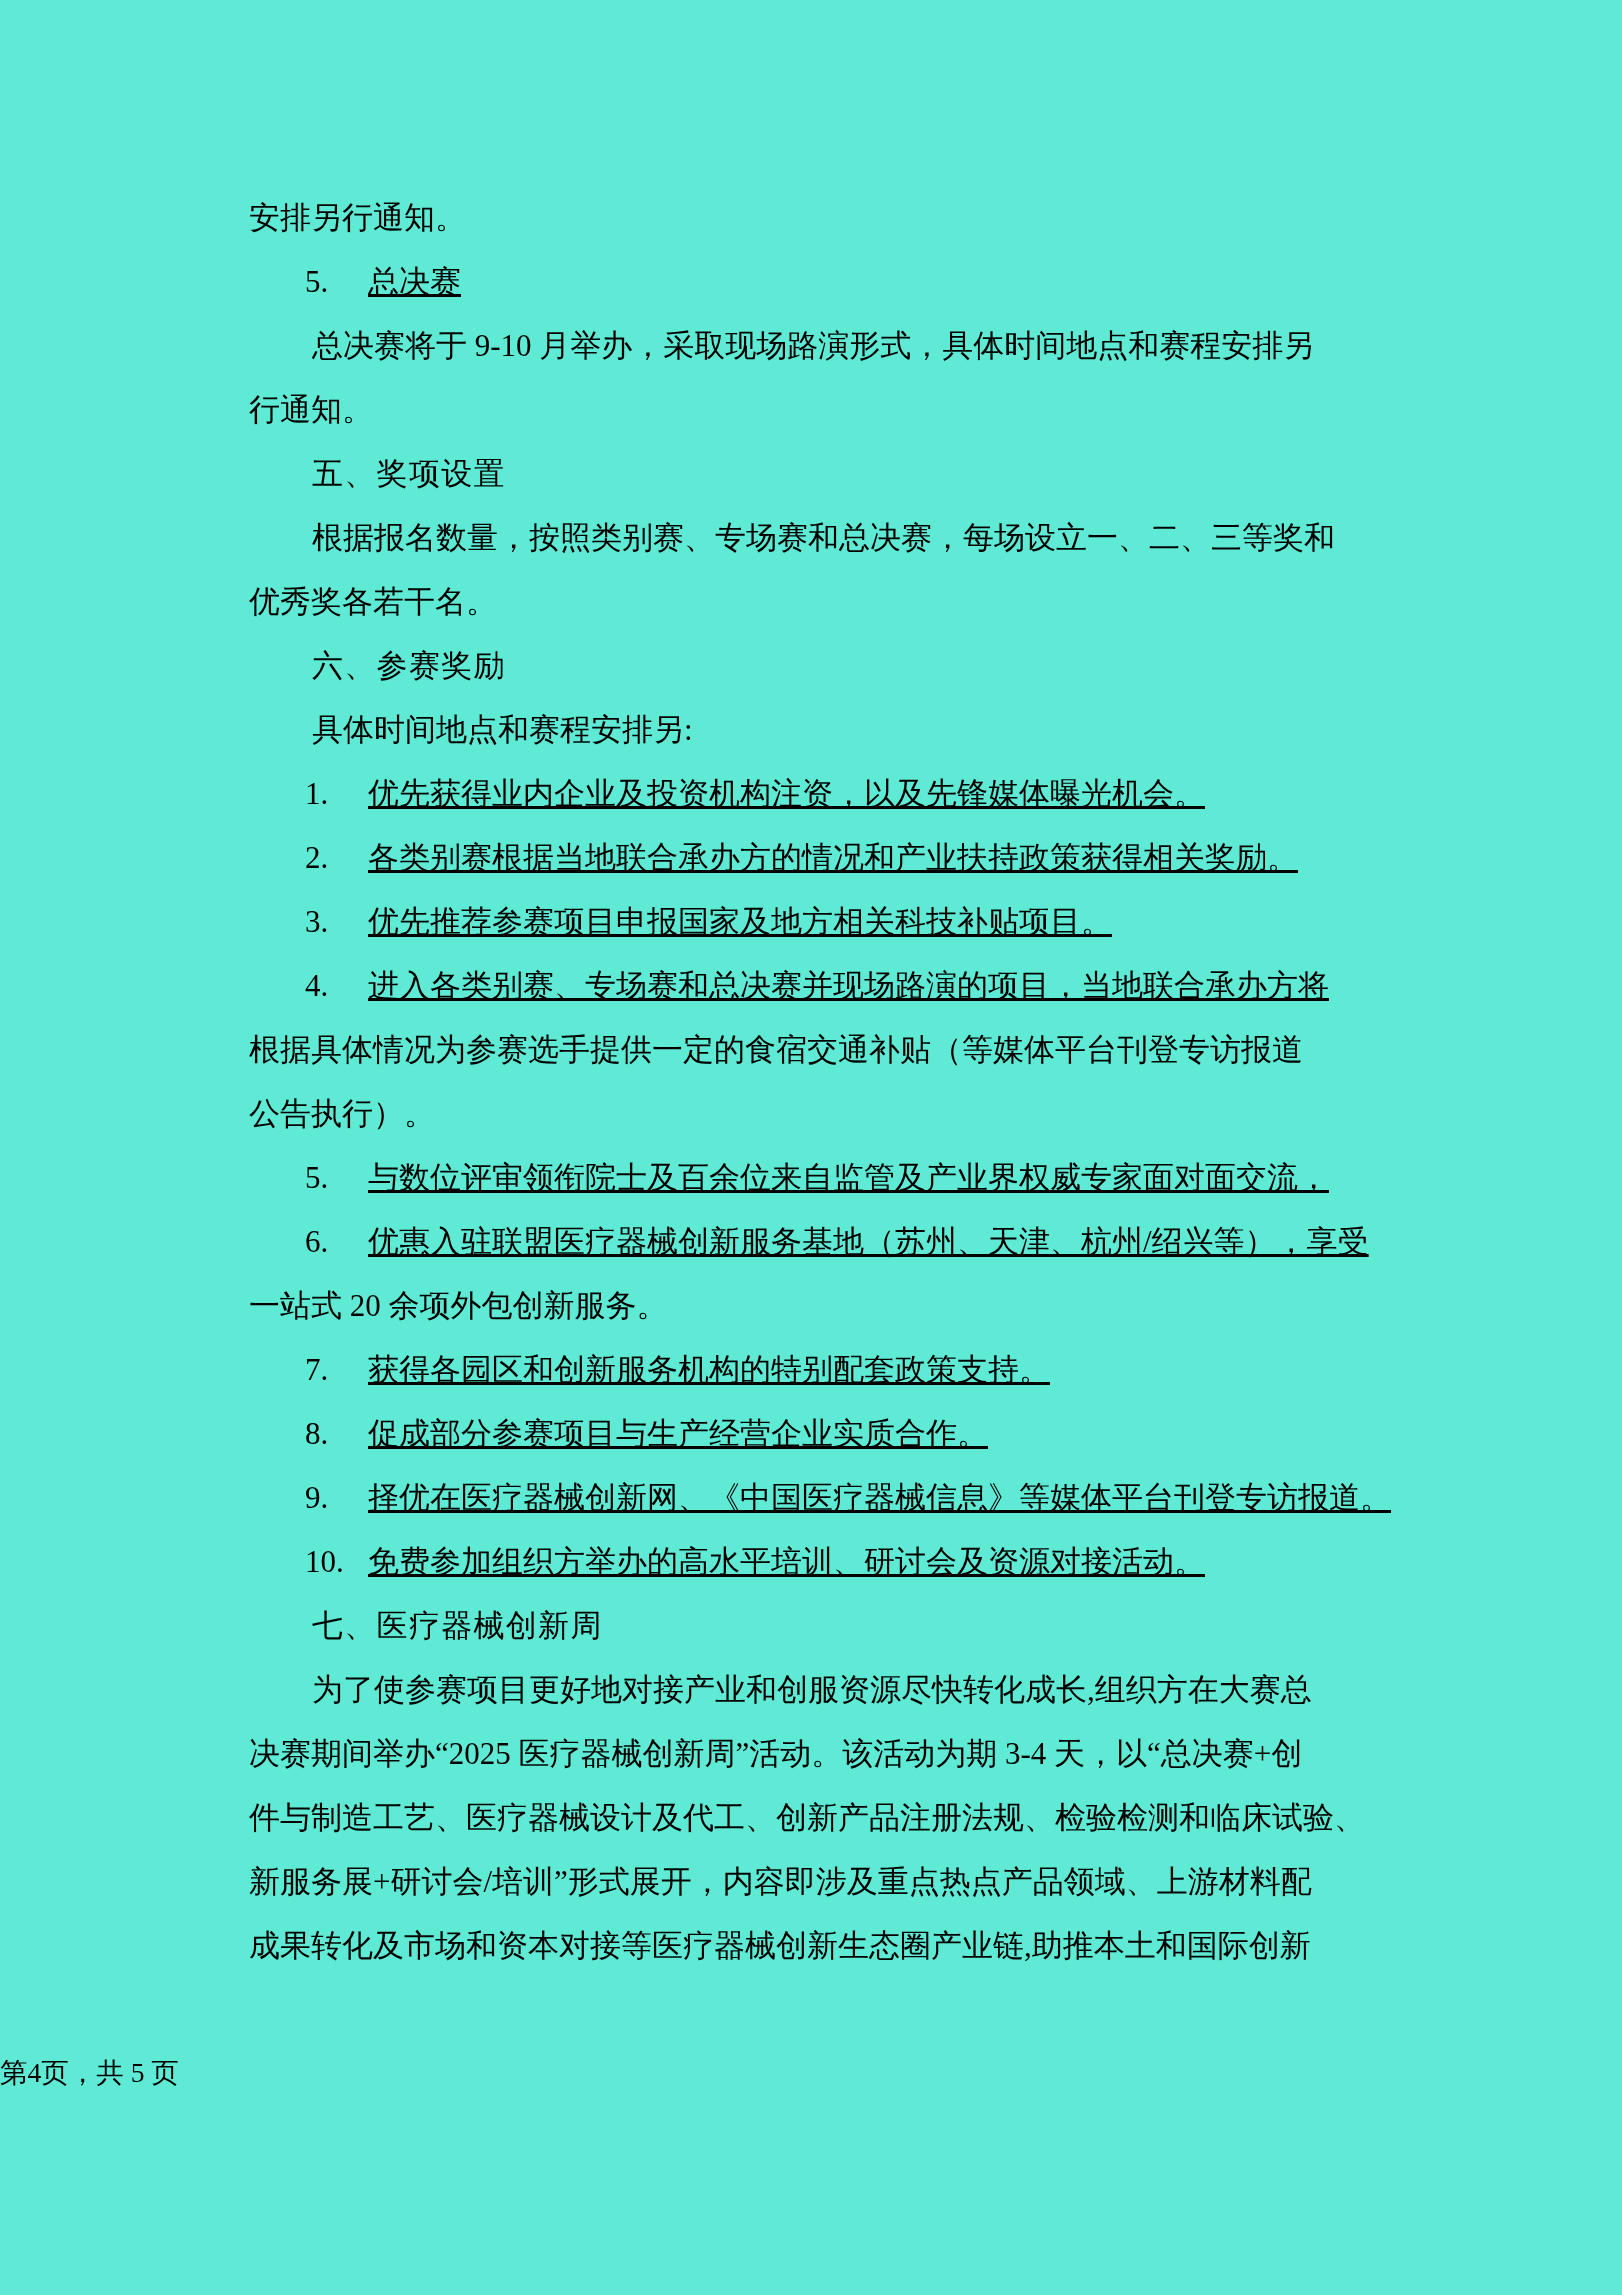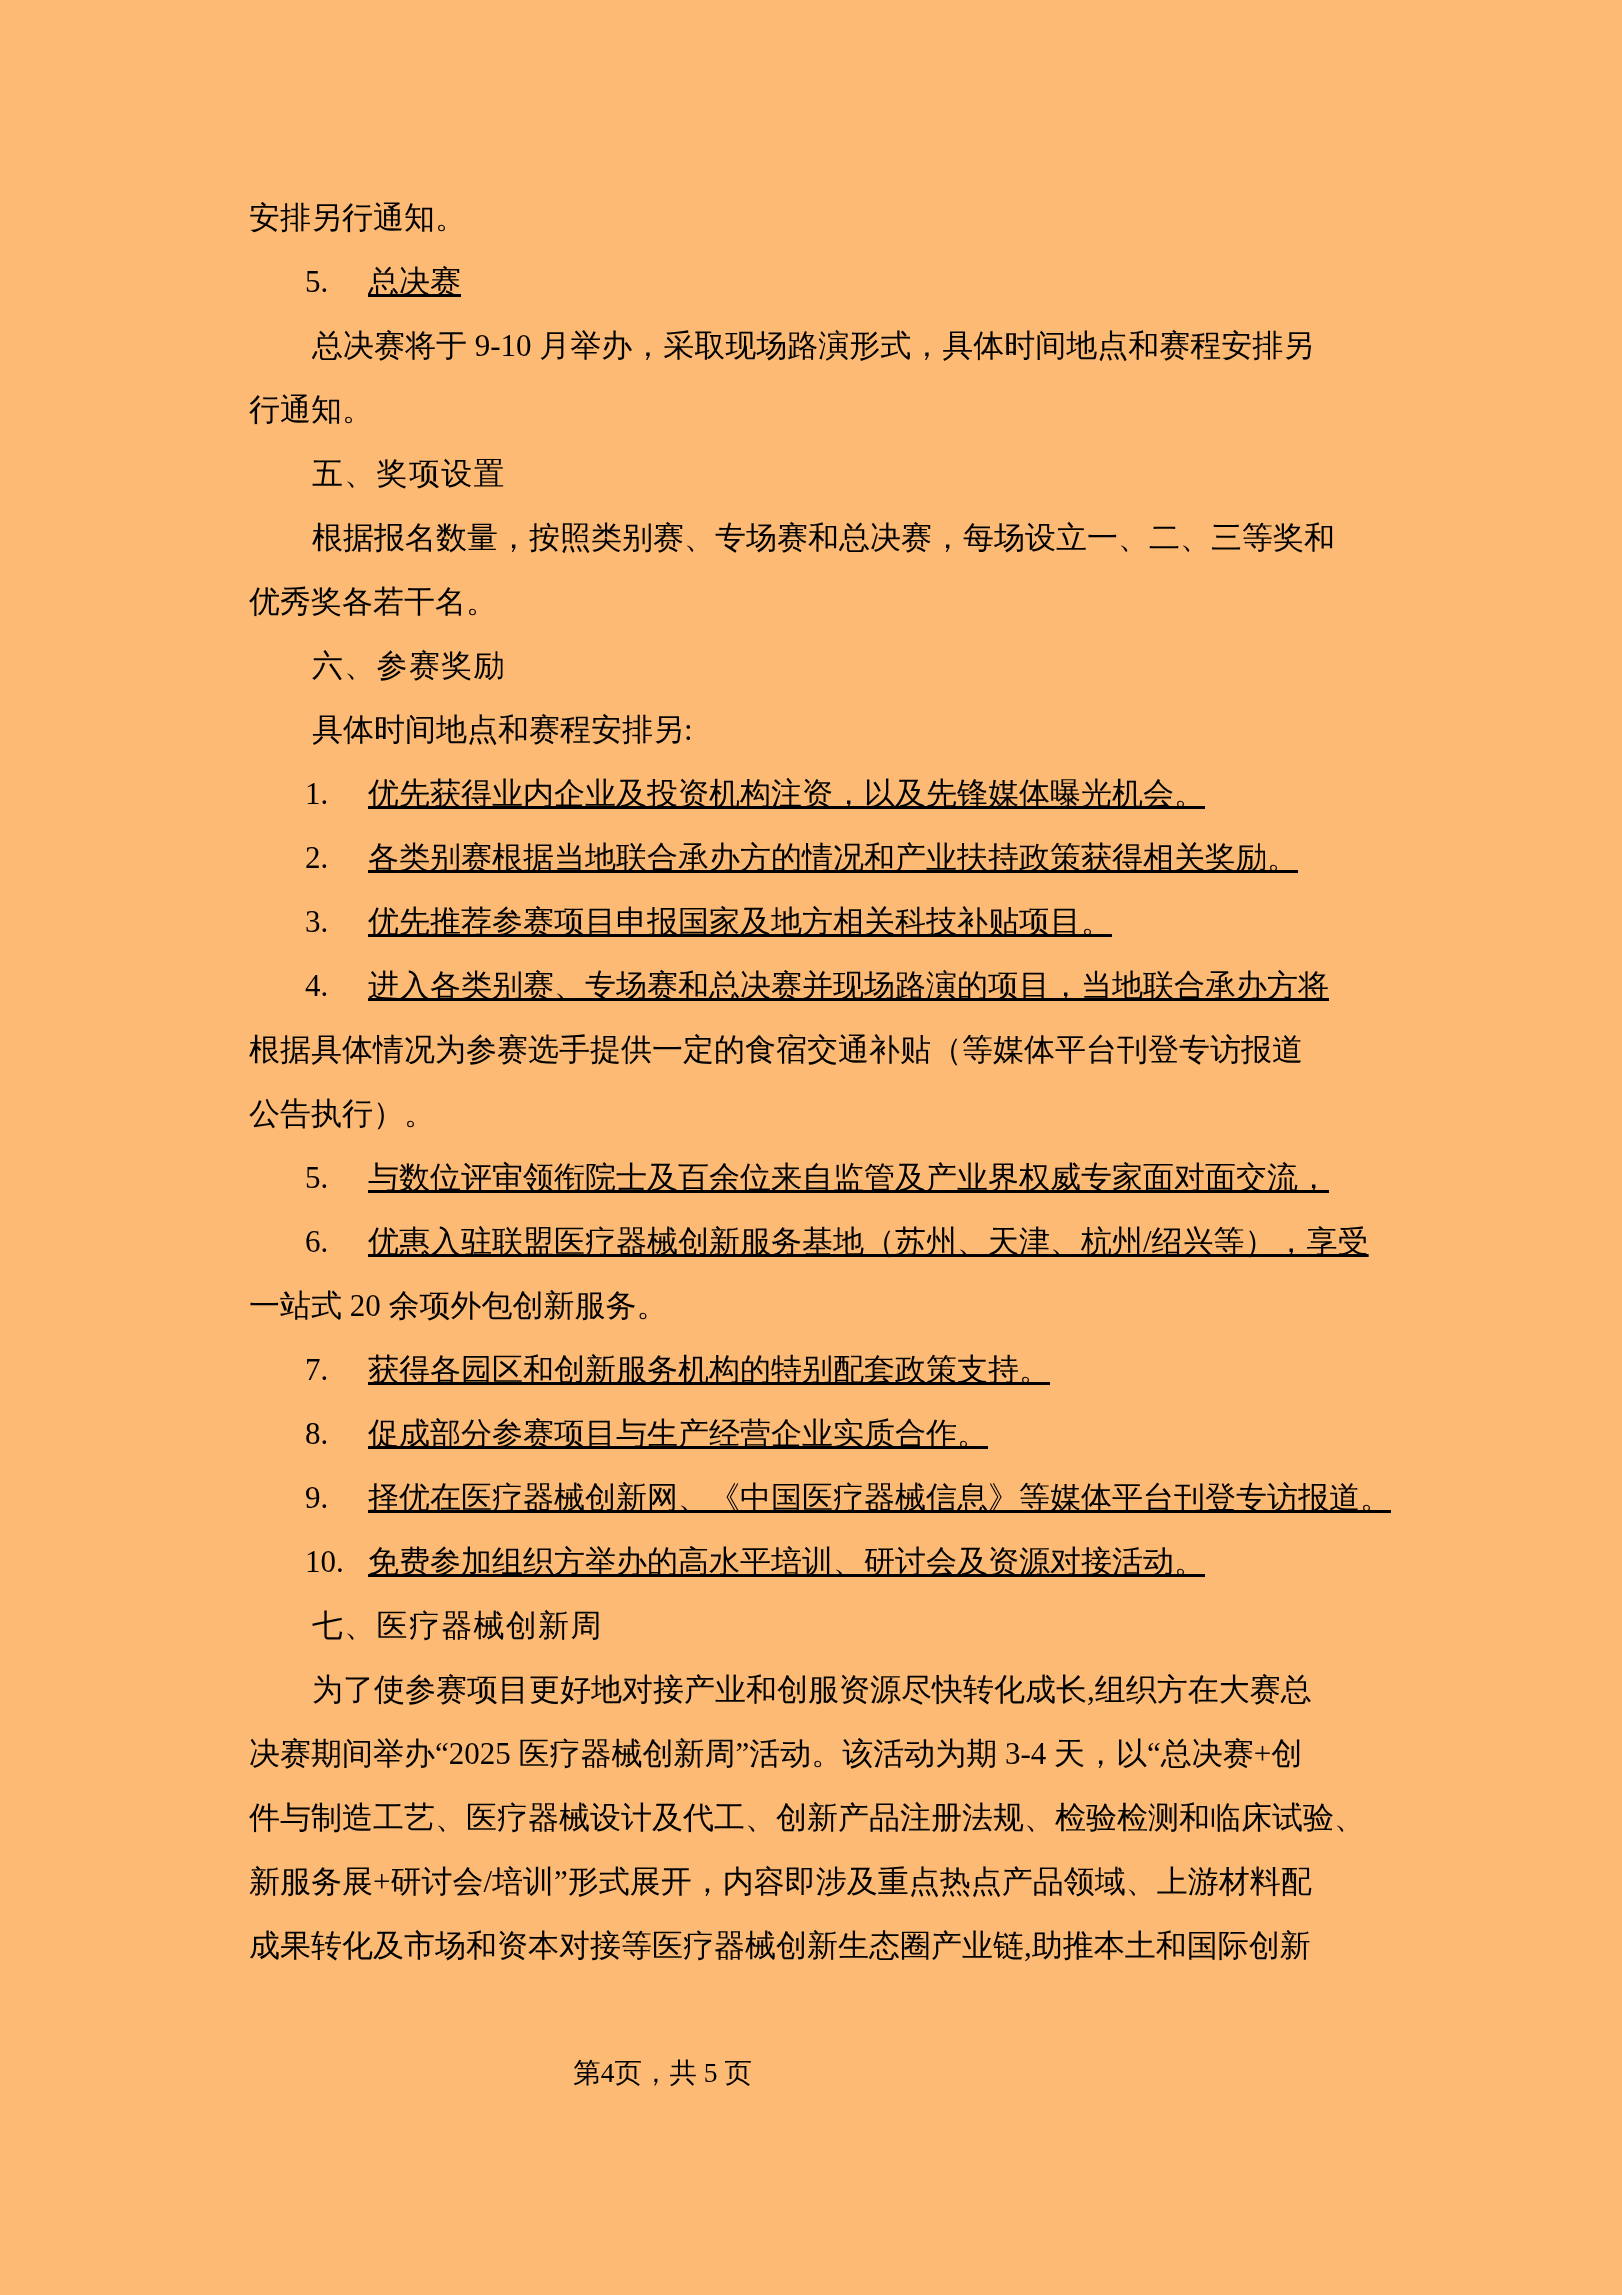--- a/index.html
+++ b/index.html
@@ -4,21 +4,21 @@
 <style>
   html, body {
     margin: 0;
     padding: 0;
     background: #e8e8e8;
   }
   .page {
     position: relative;
     width: 1623px;
     height: 2295px;
-    background: #fdba74;
+    background: #5eead4;
     margin: 0 auto;
     overflow: hidden;
     font-family: "Liberation Serif", "DejaVu Serif", serif;
     color: #000000;
   }
   .doc {
     position: absolute;
     left: 249px;
     top: 186px;
     width: 1139px;
@@ -52,21 +52,21 @@
     width: 63px;
     letter-spacing: 0;
   }
   .footer {
     position: absolute;
     left: 0;
     top: 2047px;
     width: 1325px;
     height: 52px;
     line-height: 52px;
-    text-align: center;
+    text-align: left;
     font-size: 27.5px;
     color: #000000;
   }
 </style>
 </head>
 <body>
 
 <div class="page">
   <div class="doc">
 

